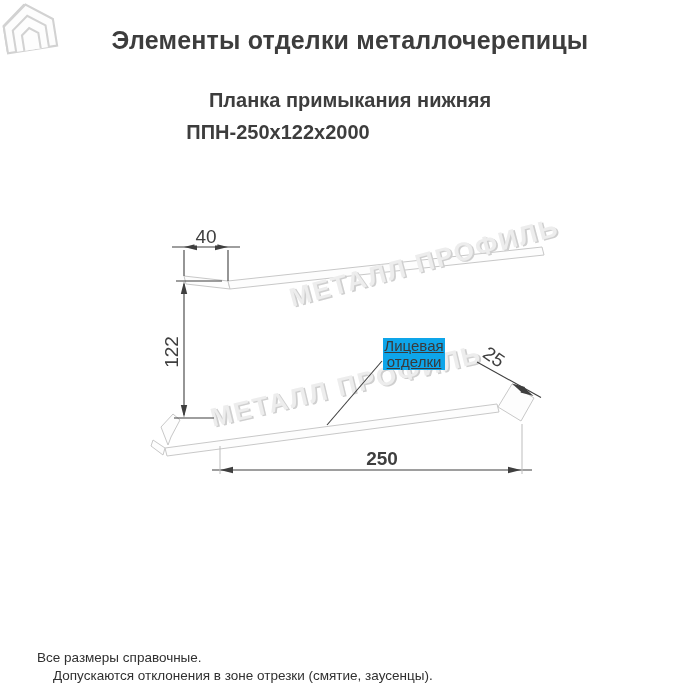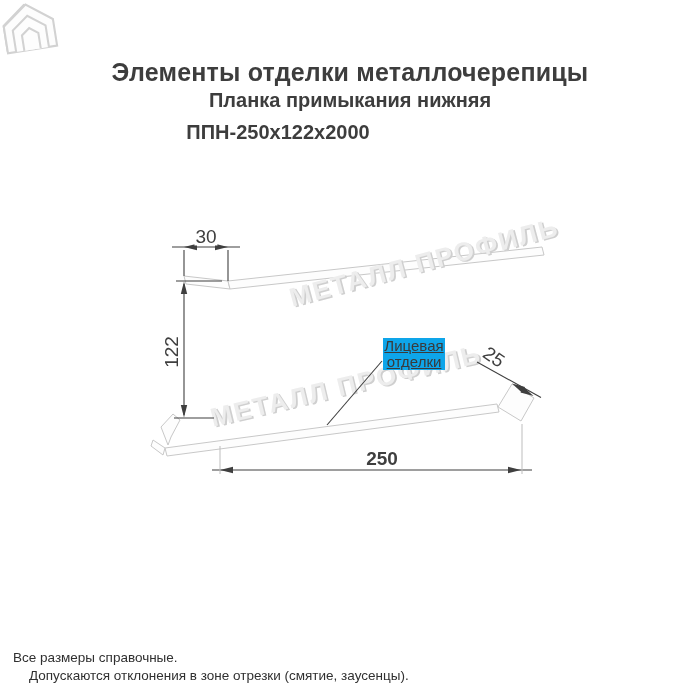--- a/index.html
+++ b/index.html
@@ -3,21 +3,21 @@
 <meta charset="utf-8">
 <style>
   html,body{margin:0;padding:0;background:#fff;}
   .page{
     position:relative;width:700px;height:700px;background:#ffffff;
     font-family:"Liberation Sans", sans-serif;overflow:hidden;
   }
   .abs{position:absolute;}
   .title{
     left:0;top:26px;width:700px;text-align:center;
-    font-size:25px;font-weight:bold;color:#3d3d3d;letter-spacing:.2px;margin-top:32px;
+    font-size:25px;font-weight:bold;color:#3d3d3d;letter-spacing:.2px;
   }
   .subtitle{
     left:0;top:89px;width:700px;text-align:center;
     font-size:20px;font-weight:bold;color:#3d3d3d;
   }
   .model{
     left:0;top:121px;width:556px;text-align:center;
     font-size:20px;font-weight:bold;color:#3d3d3d;
   }
   svg.layer{position:absolute;left:0;top:0;pointer-events:none;}
@@ -35,21 +35,21 @@
     font-size:26px;font-weight:bold;letter-spacing:2px;line-height:50px;height:50px;
     color:#ededed;text-shadow:1.5px 1.5px 0 #cfcfcf;
     transform-origin:left center;white-space:nowrap;
   }
   .wm-text-1{left:290px;top:273px;transform:rotate(-15deg);}
   .wm-text-2{left:211px;top:393px;transform:rotate(-13.5deg);}
   .wm-logo{transform-origin:center center;}
   .wm-logo-1{left:240px;top:261px;transform:rotate(-9deg);}
   .wm-logo-2{left:141px;top:402px;transform:rotate(-9deg);}
   .footer{
-    left:13px;font-size:13.5px;color:#303030;line-height:18px;
+    left:37px;font-size:13.5px;color:#303030;line-height:18px;
   }
   .footer-1{top:649px;}
   .footer-2{top:667px;margin-left:16px;}
 </style>
 </head>
 <body>
 
 <div class="page">
 
   <svg class="layer" width="700" height="700" viewBox="0 0 700 700">
@@ -126,21 +126,21 @@
       <polygon points="521,470 508,466.8 508,473.2"></polygon>
       <polygon points="512,383.5 521.8,392.6 525,387"></polygon>
       <polygon points="533.5,396 520.5,392.5 523.7,386.9"></polygon>
     </g>
   </svg>
 
   <div class="abs title">Элементы отделки металлочерепицы</div>
   <div class="abs subtitle">Планка примыкания нижняя</div>
   <div class="abs model">ППН-250х122х2000</div>
 
-  <div class="abs dimtext" style="left:206px;top:236px;">30</div>
+  <div class="abs dimtext" style="left:206px;top:236px;">40</div>
   <div class="abs dimtext dim-122" style="left:171px;top:352px;">122</div>
   <div class="abs dimtext" style="left:382px;top:458px;font-weight:bold;">250</div>
   <div class="abs dimtext dim-25" style="left:494px;top:357px;">25</div>
 
   <div class="abs face-label">
     <div>Лицевая</div>
     <div>отделки</div>
   </div>
 
   <div class="abs footer footer-1">Все размеры справочные.</div>

